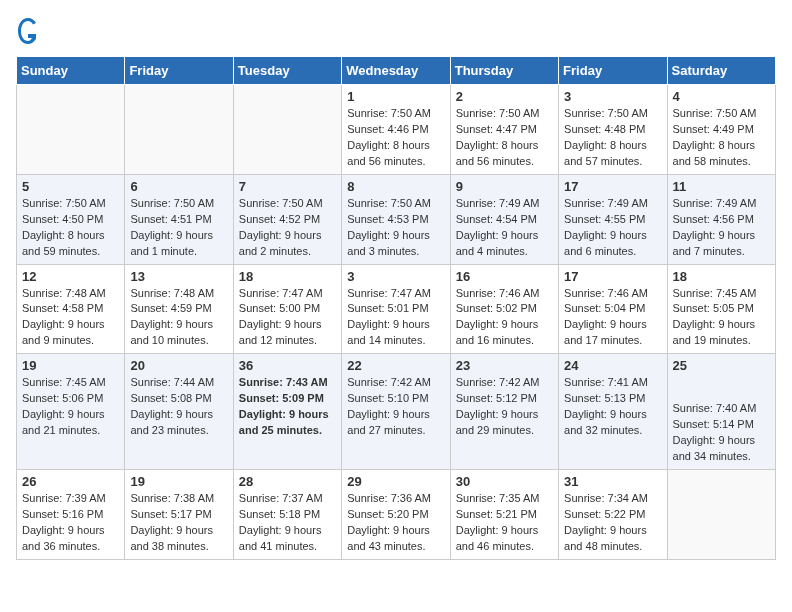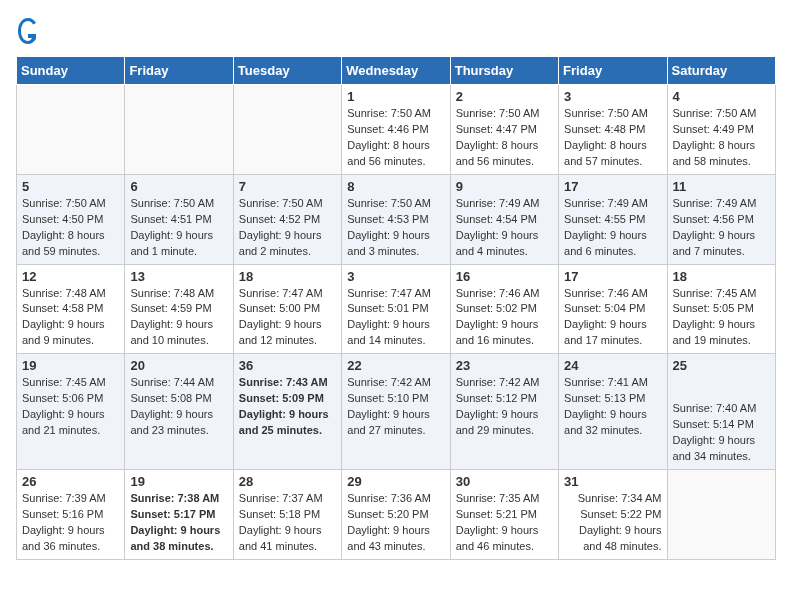--- a/index.html
+++ b/index.html
@@ -305,21 +305,21 @@
       <tr>
         <td>
           <div class="day-num">26</div>
           <div class="day-info" style="white-space: pre-line;">Sunrise: 7:39 AM
 Sunset: 5:16 PM
 Daylight: 9 hours
 and 36 minutes.</div>
         </td>
         <td>
           <div class="day-num">19</div>
-          <div class="day-info" style="white-space: pre-line; font-weight: bold;">Sunrise: 7:38 AM
+          <div class="day-info" style="white-space: pre-line;">Sunrise: 7:38 AM
 Sunset: 5:17 PM
 Daylight: 9 hours
 and 38 minutes.</div>
         </td>
         <td>
           <div class="day-num">28</div>
           <div class="day-info" style="white-space: pre-line;">Sunrise: 7:37 AM
 Sunset: 5:18 PM
 Daylight: 9 hours
 and 41 minutes.</div>
@@ -333,21 +333,21 @@
         </td>
         <td>
           <div class="day-num">30</div>
           <div class="day-info" style="white-space: pre-line;">Sunrise: 7:35 AM
 Sunset: 5:21 PM
 Daylight: 9 hours
 and 46 minutes.</div>
         </td>
         <td>
           <div class="day-num">31</div>
-          <div class="day-info" style="white-space: pre-line; text-align: right;">Sunrise: 7:34 AM
+          <div class="day-info" style="white-space: pre-line;">Sunrise: 7:34 AM
 Sunset: 5:22 PM
 Daylight: 9 hours
 and 48 minutes.</div>
         </td>
         <td class="empty-cell"></td>
       </tr>
     </tbody>
 </table>
 
 </body></html>

